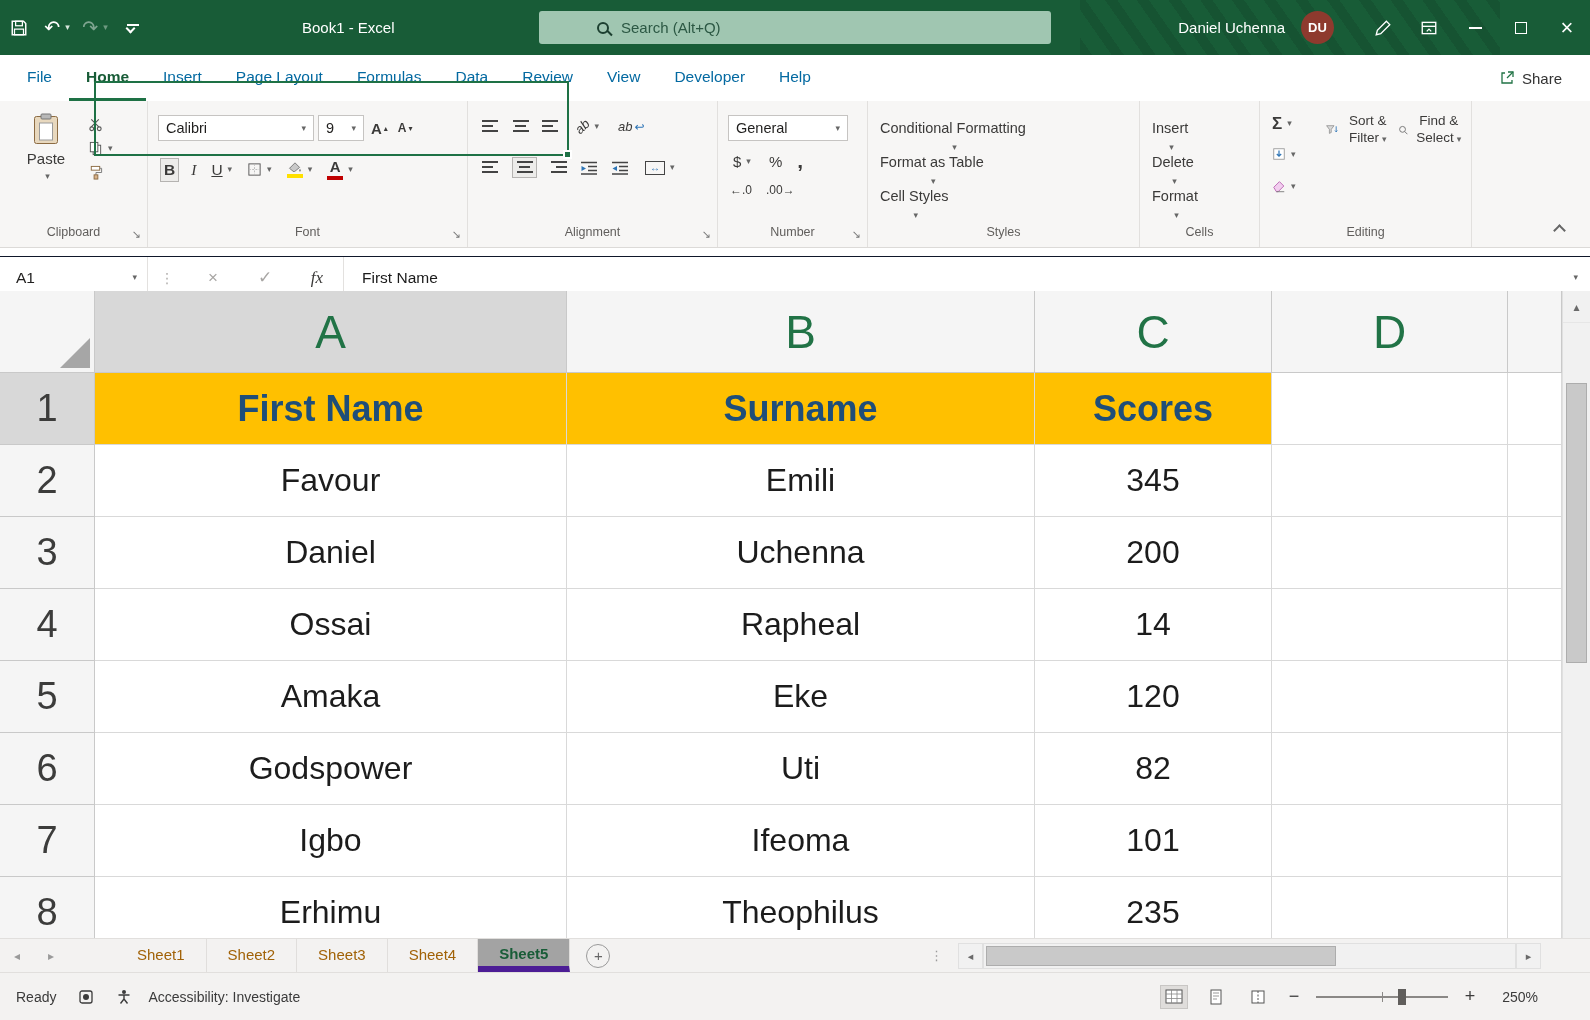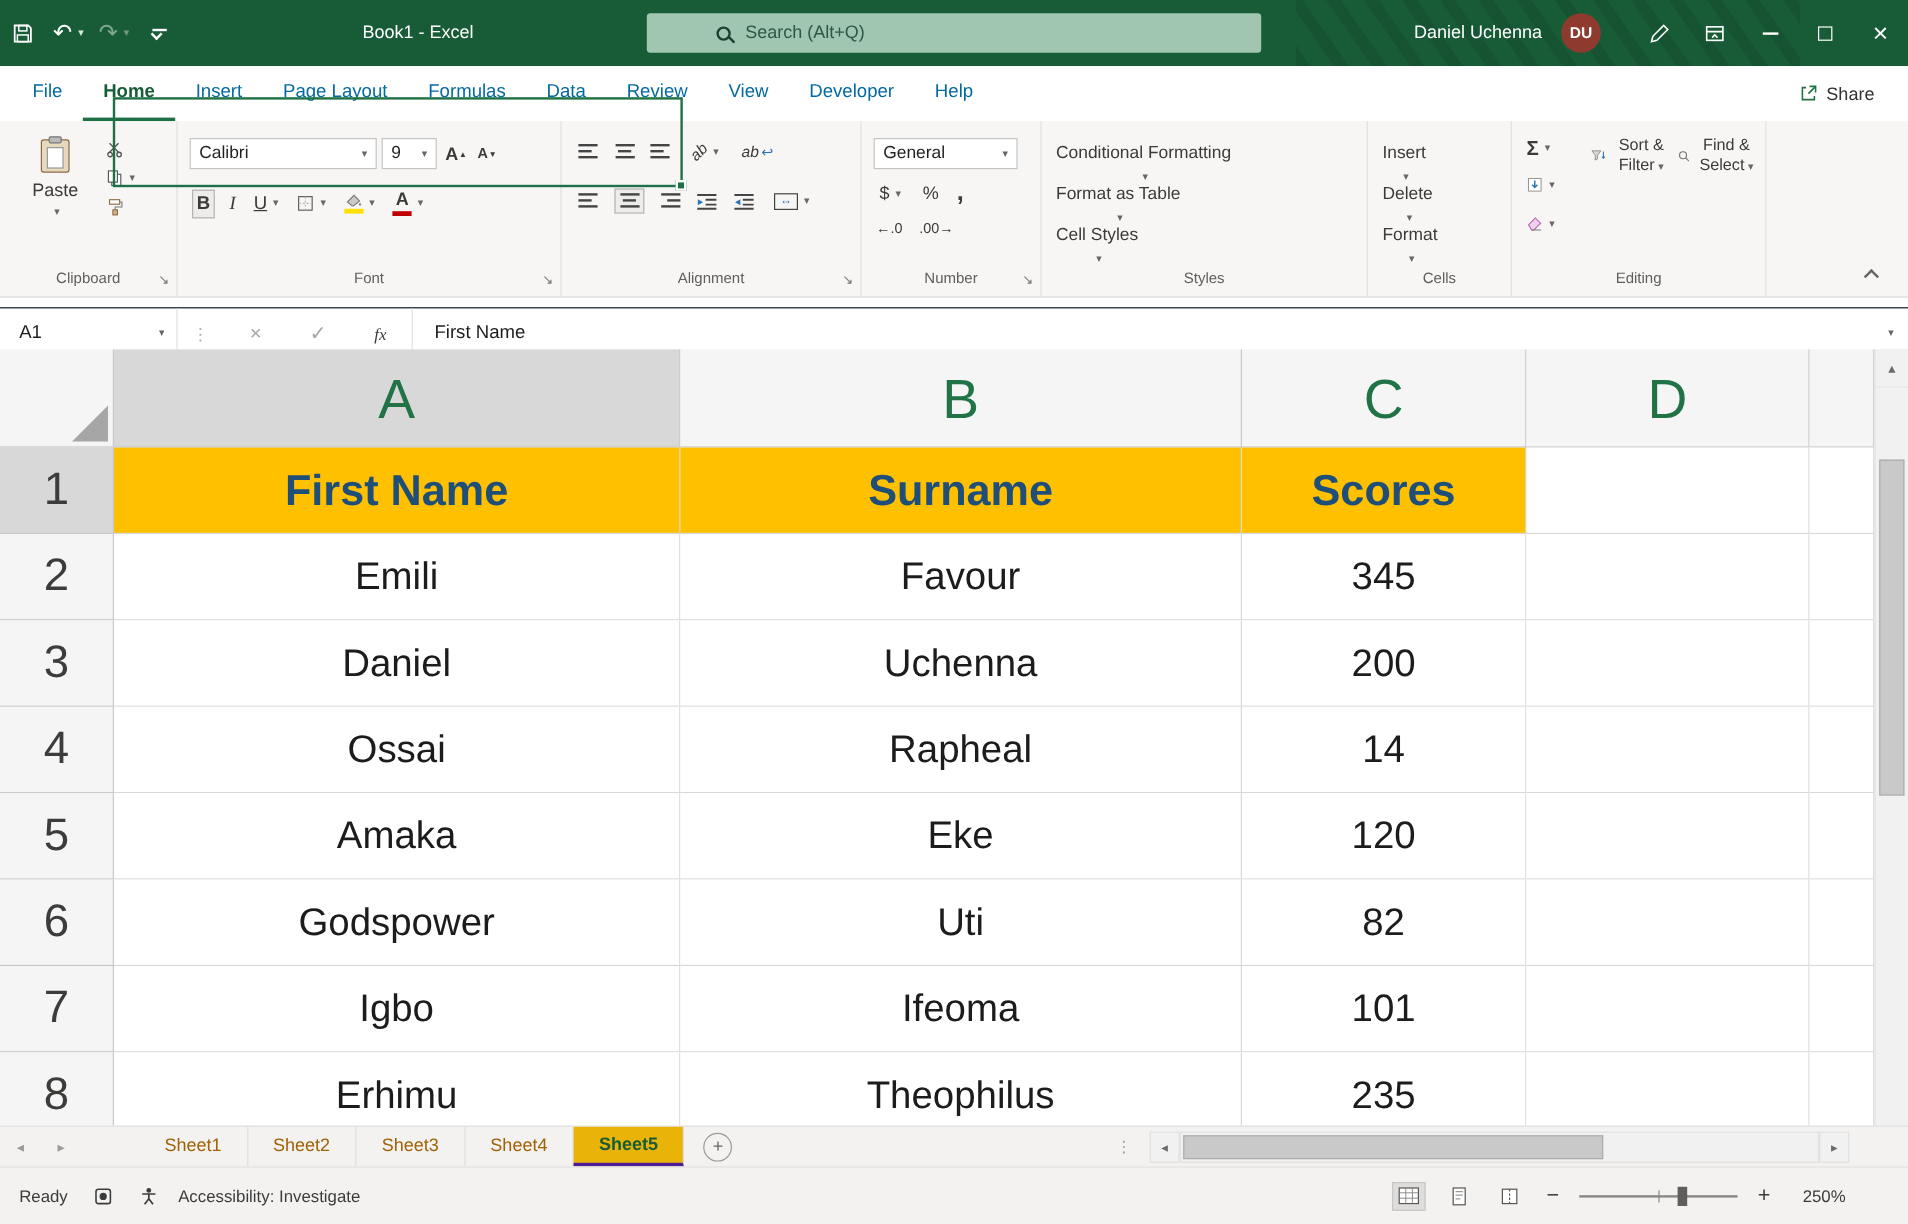--- a/index.html
+++ b/index.html
@@ -69,21 +69,21 @@
   .sigma{font-size:17px;font-weight:700;color:#3b3a39;line-height:1;}
   .chev-up{position:absolute;right:26px;bottom:12px;width:9px;height:9px;border-left:2px solid #666;border-top:2px solid #666;transform:rotate(45deg);}
   .numsym{font-size:15px;color:#3b3a39;}
   .comma{font-size:21px;font-weight:700;line-height:.6;color:#3b3a39;}
   .decbtn{font-size:12px;color:#3b3a39;letter-spacing:0;}
 
   
   .formulabar{position:absolute;top:256px;left:0;width:1590px;height:43px;background:#fff;border-top:1px solid #0f172a;border-bottom:1px solid #D8D6D4;display:flex;align-items:center;}
   .namebox{width:148px;height:100%;display:flex;align-items:center;padding:0 10px 0 16px;font-size:15.5px;color:#201F1E;border-right:1px solid #E3E1DF;justify-content:space-between;}
   .fbtn{width:52px;text-align:center;font-size:17px;color:#A8A6A4;}
-  .fx{font-family:"Liberation Serif",serif;font-style:italic;font-size:14px;color:#3b3a39;}
+  .fx{font-family:"Liberation Serif",serif;font-style:italic;font-size:17px;color:#3b3a39;}
   .fvalue{font-size:15.5px;color:#1b1b1b;padding-left:18px;border-left:1px solid #E3E1DF;height:100%;display:flex;align-items:center;flex:1;}
   .splitdots{color:#B0AEAC;font-size:14px;padding:0 12px;letter-spacing:1px;}
 
   
   .grid{position:absolute;top:291px;left:0;width:1562px;height:647px;overflow:hidden;background:#fff;display:grid;
     grid-template-columns:95px 472px 468px 237px 236px 54px;
     grid-template-rows:82px repeat(8,72px);}
   .ch,.rh,.corner{background:#F5F5F5;border-right:1px solid #C9C9C9;border-bottom:1px solid #C9C9C9;display:flex;align-items:center;justify-content:center;}
   .ch{font-size:46px;color:var(--accent-green);}
   .rh{font-size:38px;color:#3C3C3B;}
@@ -97,21 +97,21 @@
 
   
   .vscroll{position:absolute;top:291px;left:1562px;width:28px;height:647px;background:#F1F1F1;border-left:1px solid #E0E0E0;}
   .vup{height:32px;display:flex;align-items:center;justify-content:center;color:#6a6a6a;font-size:12px;border-bottom:1px solid #E6E6E6;}
   .vthumb{position:absolute;left:3px;right:3px;top:92px;height:280px;background:#C9C9C9;border:1px solid #ADADAD;}
 
   
   .sheetbar{position:absolute;top:938px;left:0;width:1590px;height:34px;background:#F3F2F1;border-top:1px solid #E1DFDD;display:flex;align-items:stretch;}
   .snav{width:34px;display:flex;align-items:center;justify-content:center;color:#9a9a9a;font-size:12px;}
   .stab{padding:0 21px;font-size:15px;color:#a16207;line-height:32px;border-right:1px solid #E0DEDC;}
-  .stab.active{background:#eab308;color:#185C37;font-weight:700;border-bottom:3px solid #4c1d95;line-height:29px;}
+  .stab.active{background:#a3a3a3;color:#185C37;font-weight:700;border-bottom:6px solid #4c1d95;line-height:29px;}
   .addsheet{width:24px;height:24px;border:1px solid #9a9a9a;border-radius:50%;color:#666;display:flex;align-items:center;justify-content:center;font-size:15px;align-self:center;margin-left:16px;}
   .tabdots{position:absolute;left:930px;top:0;height:33px;display:flex;align-items:center;color:#9a9a9a;font-size:13px;}
   .hs-left{position:absolute;left:958px;top:4px;width:25px;height:26px;display:flex;align-items:center;justify-content:center;color:#6a6a6a;font-size:11px;background:#F1F1F1;border:1px solid #E0E0E0;}
   .hs-track{position:absolute;left:983px;top:4px;width:533px;height:26px;background:#F1F1F1;border:1px solid #E0E0E0;}
   .hs-thumb{position:absolute;left:2px;top:2px;width:350px;height:20px;background:#C9C9C9;border:1px solid #ADADAD;}
   .hs-right{position:absolute;left:1516px;top:4px;width:25px;height:26px;display:flex;align-items:center;justify-content:center;color:#6a6a6a;font-size:11px;background:#F1F1F1;border:1px solid #E0E0E0;}
 
   
   .statusbar{position:absolute;top:972px;left:0;width:1590px;height:48px;background:#F3F2F1;border-top:1px solid #E1DFDD;display:flex;align-items:center;font-size:14px;color:#3b3b3b;}
   .sb-left{display:flex;align-items:center;gap:22px;margin-left:16px;}
@@ -485,22 +485,22 @@
     <div class="ch"></div>
 
     <div class="rh hl">1</div>
     <div class="cd org">First Name</div>
     <div class="cd org">Surname</div>
     <div class="cd org">Scores</div>
     <div class="cd"></div>
     <div class="cd"></div>
 
     <div class="rh">2</div>
+    <div class="cd">Favour</div>
     <div class="cd">Emili</div>
-    <div class="cd">Favour</div>
     <div class="cd">345</div>
     <div class="cd"></div>
     <div class="cd"></div>
 
     <div class="rh">3</div>
     <div class="cd">Daniel</div>
     <div class="cd">Uchenna</div>
     <div class="cd">200</div>
     <div class="cd"></div>
     <div class="cd"></div>

